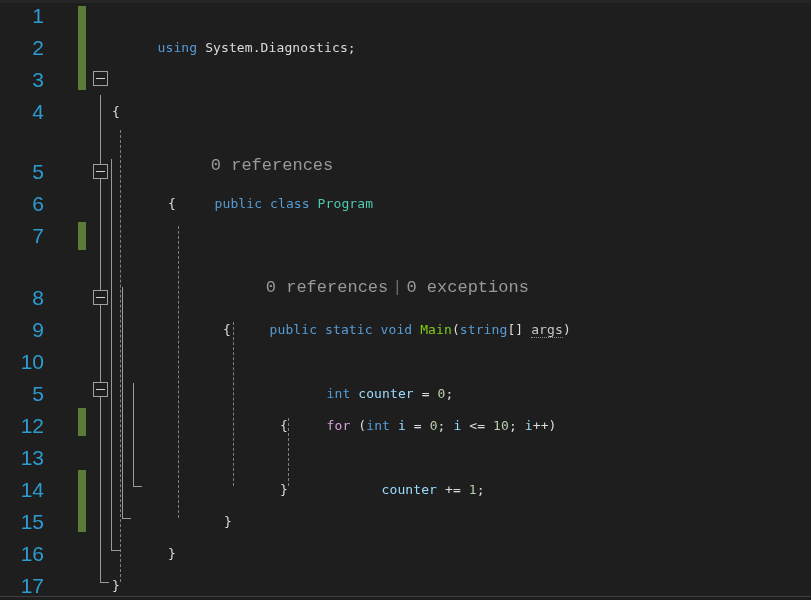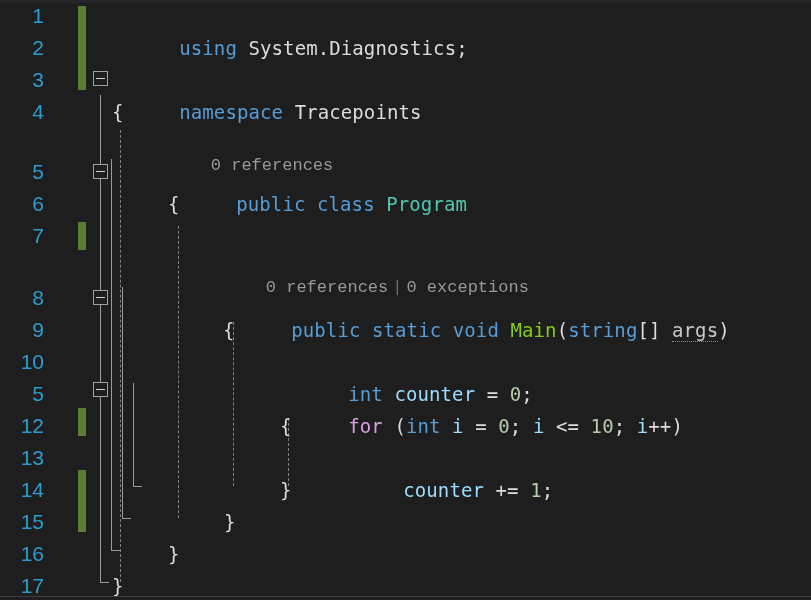--- a/index.html
+++ b/index.html
@@ -99,21 +99,21 @@
     border-left: 1px dashed #808080;
   }
 
   
   .code {
     position: absolute;
     top: 0; height: 32px;
     line-height: 32px;
     white-space: pre;
     font-family: "DejaVu Sans Mono", "Liberation Mono", monospace;
-    font-size: 19px;
+    font-size: 13px;
     letter-spacing: 0.1px;
     color: #dcdcdc;
   }
 
   
   .codelens {
     position: absolute;
     height: 22px; line-height: 22px;
     white-space: pre;
     font-family: Liberation Mono, monospace;
@@ -178,23 +178,20 @@
       <span class="kw">using</span><span class="pln"> System.Diagnostics;</span>
     </div>
   </div>
 
   <div class="row" style="top:32px;">
     <div class="lnum">2</div>
   </div>
 
   <div class="row" style="top:64px;">
     <div class="lnum">3</div>
-    <div class="code" style="left:110px;">
-      <span class="kw">namespace</span><span class="pln"> Tracepoints</span>
-    </div>
   </div>
 
   <div class="row" style="top:96px;">
     <div class="lnum">4</div>
     <div class="code pln" style="left:112px;">{</div>
   </div>
 
   <div class="codelens" style="left:170px; top:133px;">
     <span>0 references</span>
   </div>

